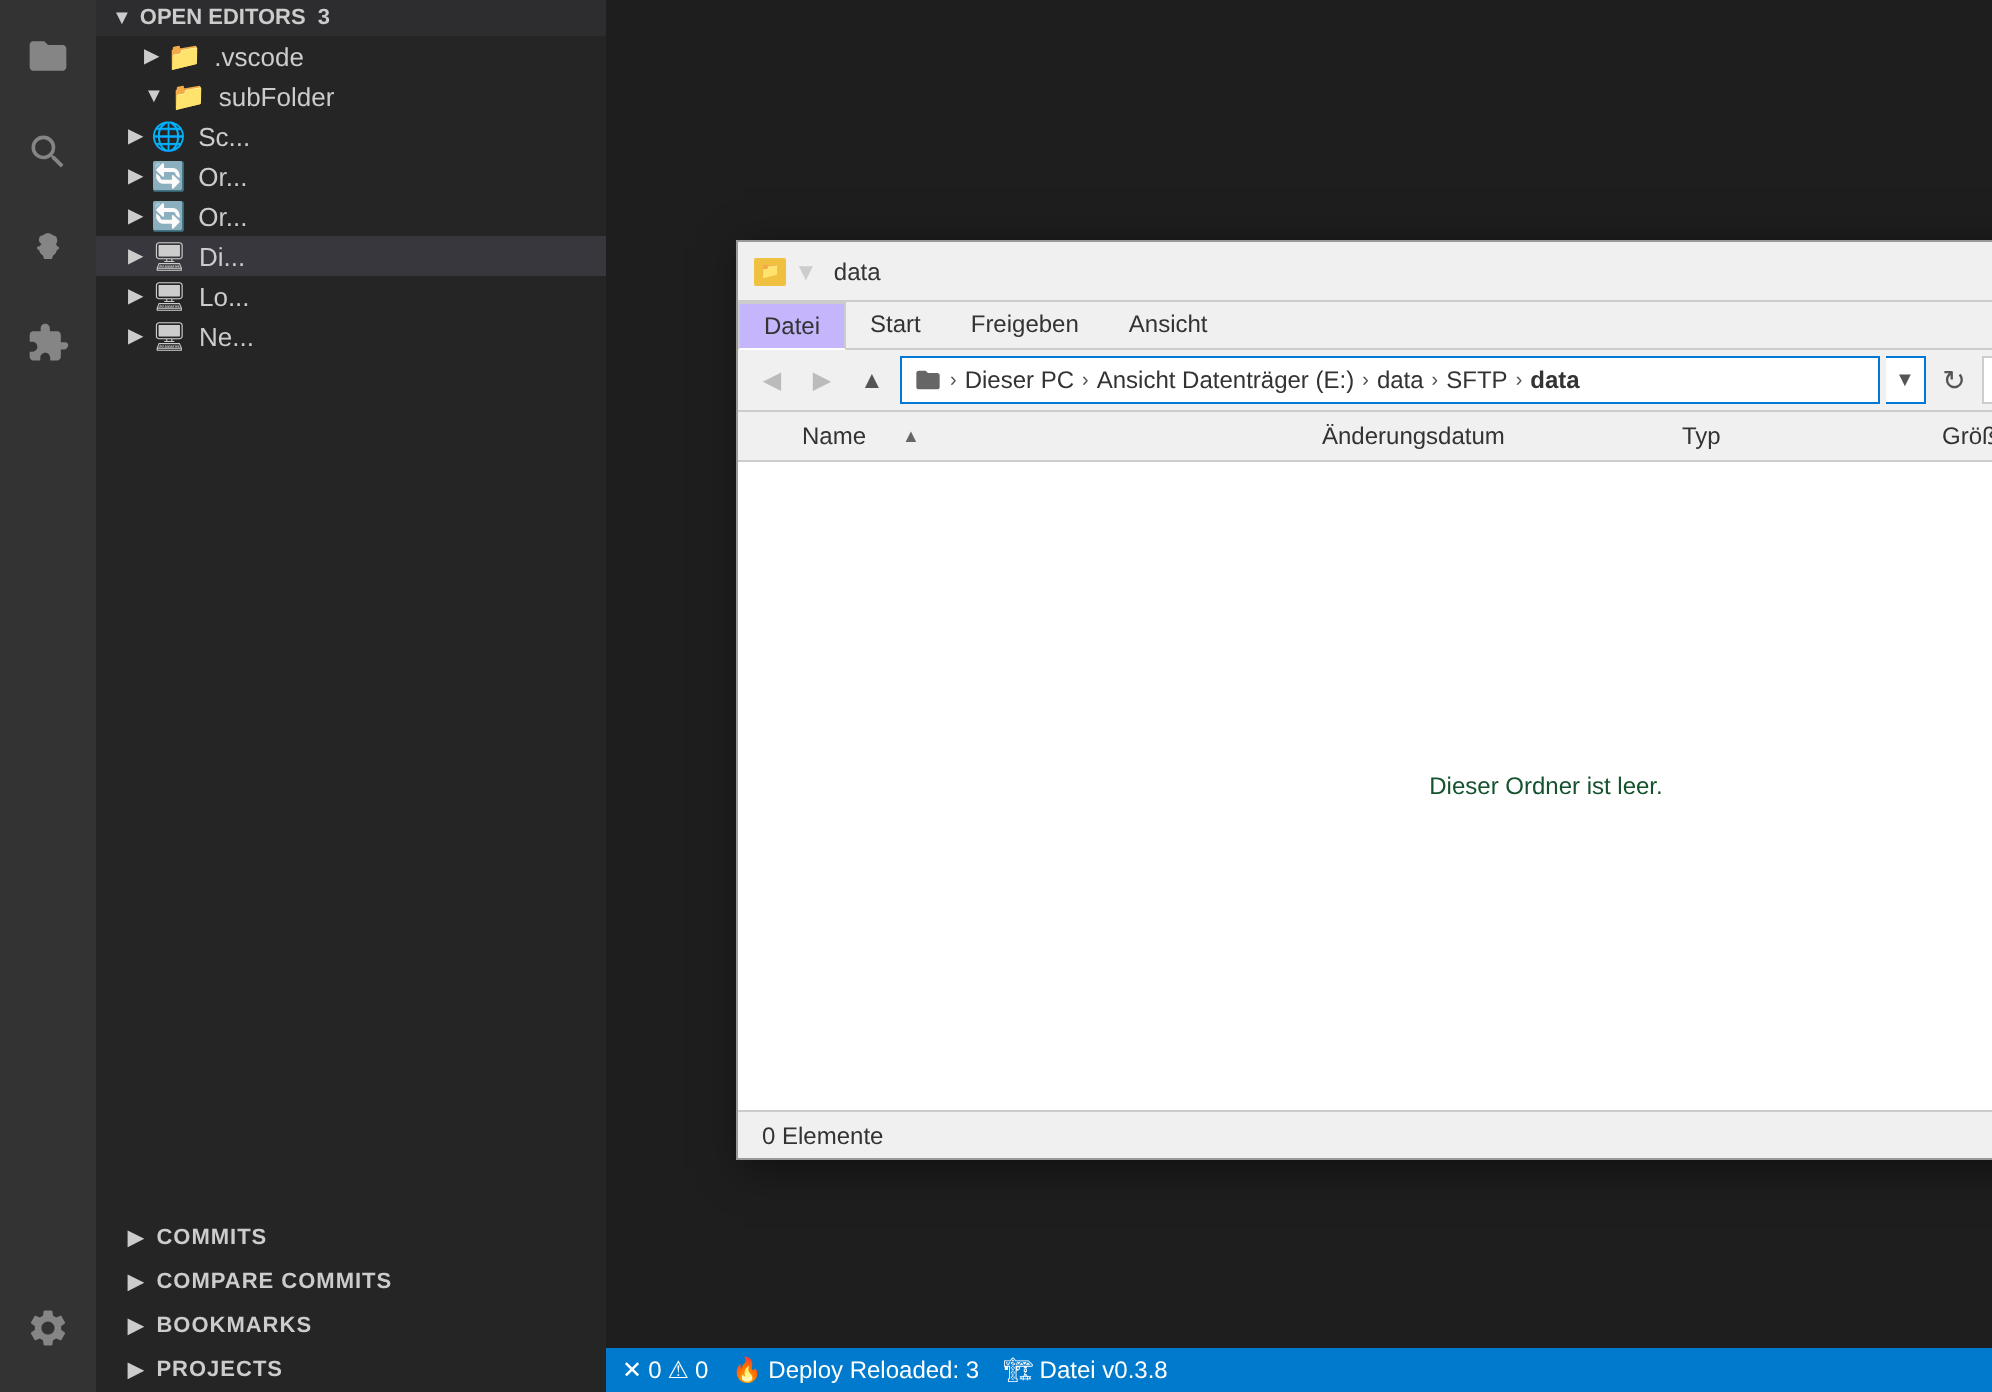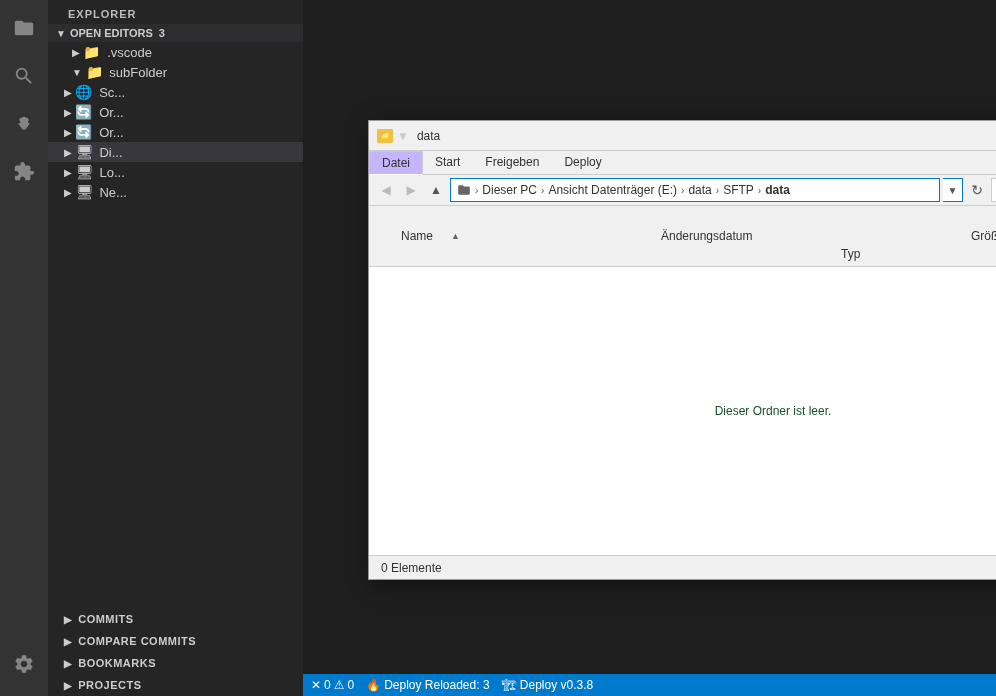--- a/index.html
+++ b/index.html
@@ -312,21 +312,21 @@
       font-size: 12px;
       color: #333;
       padding: 3px 8px;
       cursor: pointer;
       display: flex;
       align-items: center;
       gap: 18px;
     }
     .col-name { flex: 0 0 260px; }
     .col-date { flex: 0 0 180px; text-align: center; }
-    .col-type { flex: 0 0 130px; margin-top: 36px; }
+    .col-type { flex: 0 0 130px; }
     .col-size { flex: 0 0 120px; }
     .col-sort-arrow { font-size: 9px; color: #666; }
 
     
     .file-list-area {
       flex: 1;
       background: #fff;
       display: flex;
       align-items: center;
       justify-content: center;
@@ -379,21 +379,20 @@
   <div class="activity-bar-bottom">
     <div class="activity-icon" title="Settings">
       <svg width="22" height="22" viewBox="0 0 24 24" fill="currentColor">
         <path d="M19.14 12.94c.04-.3.06-.61.06-.94 0-.32-.02-.64-.07-.94l2.03-1.58c.18-.14.23-.41.12-.61l-1.92-3.32c-.12-.22-.37-.29-.59-.22l-2.39.96c-.5-.38-1.03-.7-1.62-.94l-.36-2.54c-.04-.24-.24-.41-.48-.41h-3.84c-.24 0-.43.17-.47.41l-.36 2.54c-.59.24-1.13.57-1.62.94l-2.39-.96c-.22-.08-.47 0-.59.22L2.74 8.87c-.12.21-.08.47.12.61l2.03 1.58c-.05.3-.09.63-.09.94s.02.64.07.94l-2.03 1.58c-.18.14-.23.41-.12.61l1.92 3.32c.12.22.37.29.59.22l2.39-.96c.5.38 1.03.7 1.62.94l.36 2.54c.05.24.24.41.48.41h3.84c.24 0 .44-.17.47-.41l.36-2.54c.59-.24 1.13-.57 1.62-.94l2.39.96c.22.08.47 0 .59-.22l1.92-3.32c.12-.22.07-.47-.12-.61l-2.01-1.58zM12 15.6c-1.98 0-3.6-1.62-3.6-3.6s1.62-3.6 3.6-3.6 3.6 1.62 3.6 3.6-1.62 3.6-3.6 3.6z"></path>
       </svg>
     </div>
   </div>
 </div>
 
 <div class="sidebar">
-  <div class="sidebar-header">EXPLORER</div>
 
   <div class="sidebar-section">
     <div class="sidebar-section-header">
       <span class="chevron">▼</span>
       <span>OPEN EDITORS</span>
       <span class="sidebar-count">3</span>
     </div>
     <div class="tree-item">
       <span class="chevron">▶</span>
       <span class="item-icon">📁</span>
@@ -471,21 +470,21 @@
         <span class="titlebar-arrow icon-arrow">▼</span>
         <span class="titlebar-title">data</span>
       </div>
 
     </div>
 
     <div class="ribbon-tabs">
       <div class="ribbon-tab active">Datei</div>
       <div class="ribbon-tab">Start</div>
       <div class="ribbon-tab">Freigeben</div>
-      <div class="ribbon-tab">Deploy</div>
+      <div class="ribbon-tab">Ansicht</div>
       <div style="flex:1; display:flex; justify-content:flex-end; align-items:center; padding-right:4px;">
         
       </div>
     </div>
 
     <div class="address-bar-row">
       <div class="nav-btn disabled">◀</div>
       <div class="nav-btn disabled">▶</div>
       <div class="nav-btn">▲</div>
       <div class="address-path">
@@ -546,16 +545,16 @@
       <span>0</span>
       <span>⚠</span>
       <span>0</span>
     </div>
     <div class="status-bar-item">
       <span>🔥</span>
       <span>Deploy Reloaded: 3</span>
     </div>
     <div class="status-bar-item">
       <span>🏗</span>
-      <span>Deploy v0.3.8</span>
+      <span>Datei v0.3.8</span>
     </div>
   </div>
 </div>
 
 </body></html>

